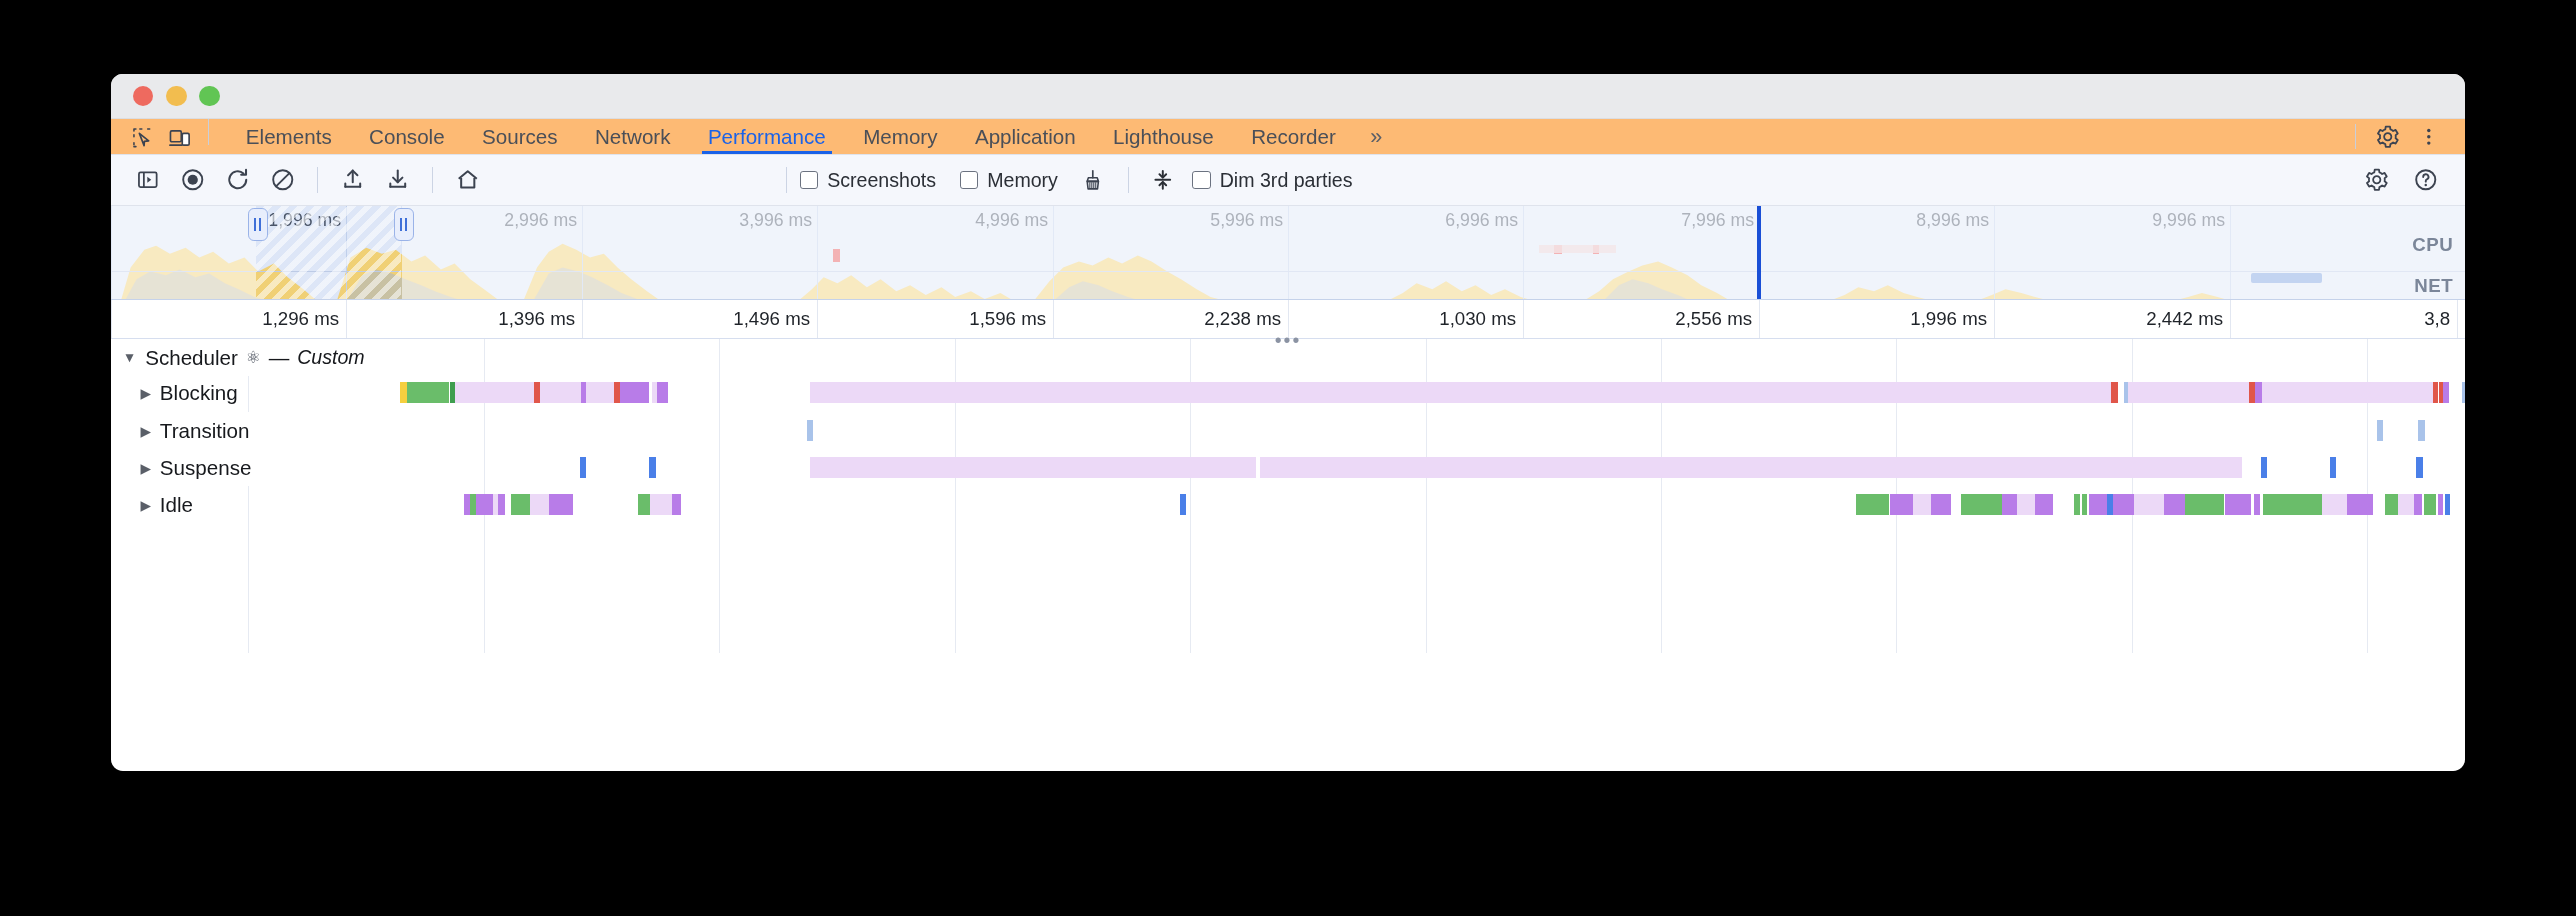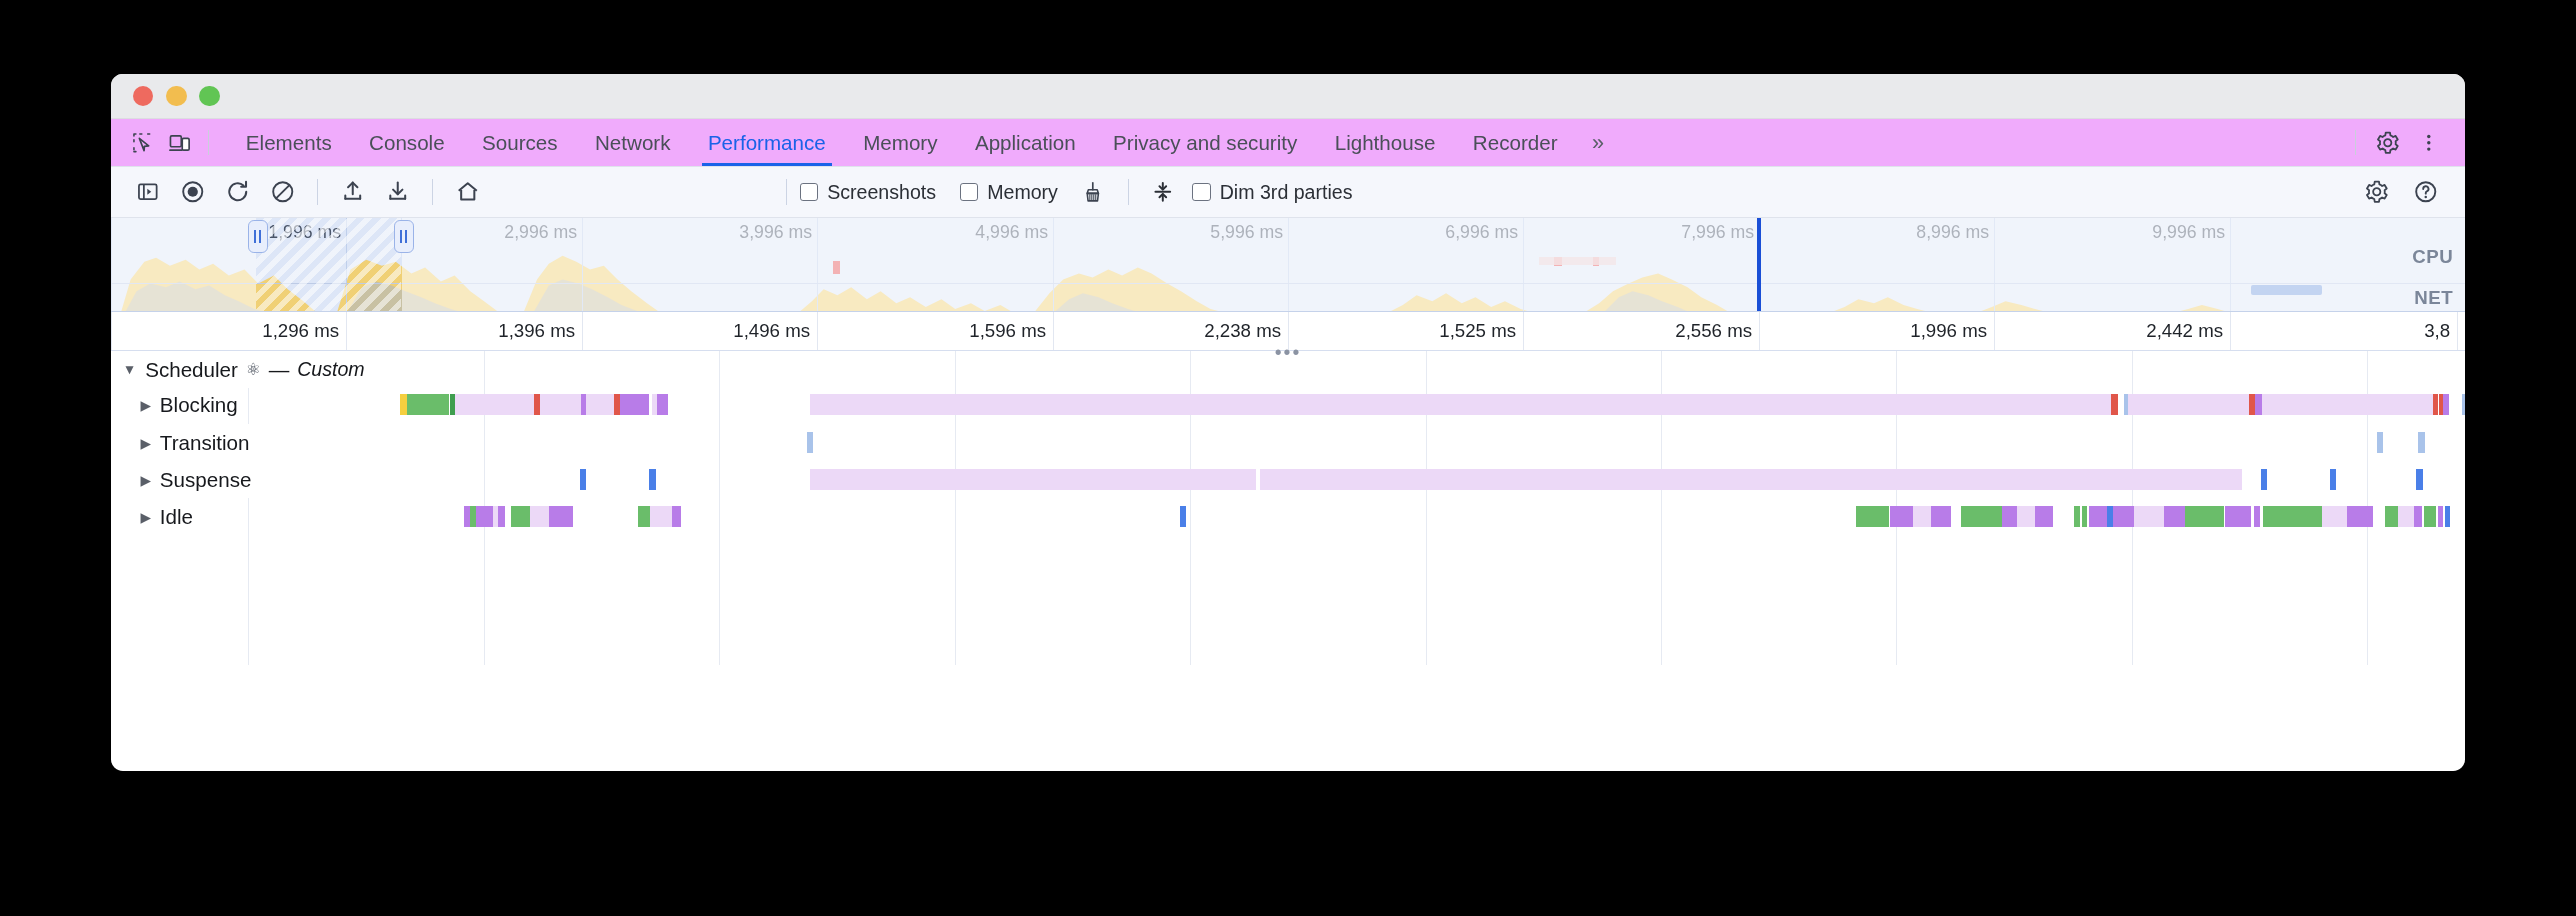--- a/index.html
+++ b/index.html
@@ -23,22 +23,22 @@
     display: flex; align-items: center; padding-left: 21.6px; gap: 12.8px;
     border-bottom: 1px solid #dcdde0;
   }
   .dot { width: 20.6px; height: 20.6px; border-radius: 50%; }
   .dot.red { background: #ee6a5f; }
   .dot.yellow { background: #f2bd4f; }
   .dot.green { background: #61c554; }
 
   
   .tabbar {
-    height: 48px; background: #f0abfc;
-    display: flex; align-items: center;
+    height: 36px; background: #fdba74;
+    display: flex; 
     padding: 0 17.7px 0 13.7px;
     border-bottom: 1px solid #dfe3ec;
     position: relative;
   }
   .tb-icon {
     width: 37px; height: 37px; display: flex; align-items: center; justify-content: center;
     border-radius: 3.9px; flex: none;
   }
   .tb-sep { width: 1px; height: 25.5px; background: #c9cfdb; margin: 0 9.8px; flex: none; }
   .tabs { display: flex; align-items: center; height: 100%; margin-left: 7.9px; }
@@ -170,21 +170,20 @@
       <div class="tb-sep"></div>
 
       <div class="tabs">
         <div class="tab">Elements</div>
         <div class="tab">Console</div>
         <div class="tab">Sources</div>
         <div class="tab">Network</div>
         <div class="tab active">Performance</div>
         <div class="tab">Memory</div>
         <div class="tab">Application</div>
-        <div class="tab">Privacy and security</div>
         <div class="tab">Lighthouse</div>
         <div class="tab">Recorder</div>
         <div class="chev">»</div>
       </div>
 
       <div class="tabbar-right">
         <div class="tb-sep"></div>
         <div class="tb-icon">
           <svg width="25.5" height="25.5" viewBox="0 0 24 24">
             <path d="M12 8.6A3.4 3.4 0 1 0 12 15.4 3.4 3.4 0 1 0 12 8.6z" fill="none" stroke="#3c4350" stroke-width="1.7"></path>
@@ -379,21 +378,21 @@
       <div class="r-tick" style="left:706px">
           <span>1,496 ms</span>
         </div>
       <div class="r-tick" style="left:942px">
           <span>1,596 ms</span>
         </div>
       <div class="r-tick" style="left:1177px">
           <span>2,238 ms</span>
         </div>
       <div class="r-tick" style="left:1412px">
-          <span>1,525 ms</span>
+          <span>1,030 ms</span>
         </div>
       <div class="r-tick" style="left:1648px">
           <span>2,556 ms</span>
         </div>
       <div class="r-tick" style="left:1883px">
           <span>1,996 ms</span>
         </div>
       <div class="r-tick" style="left:2119px">
           <span>2,442 ms</span>
         </div>

